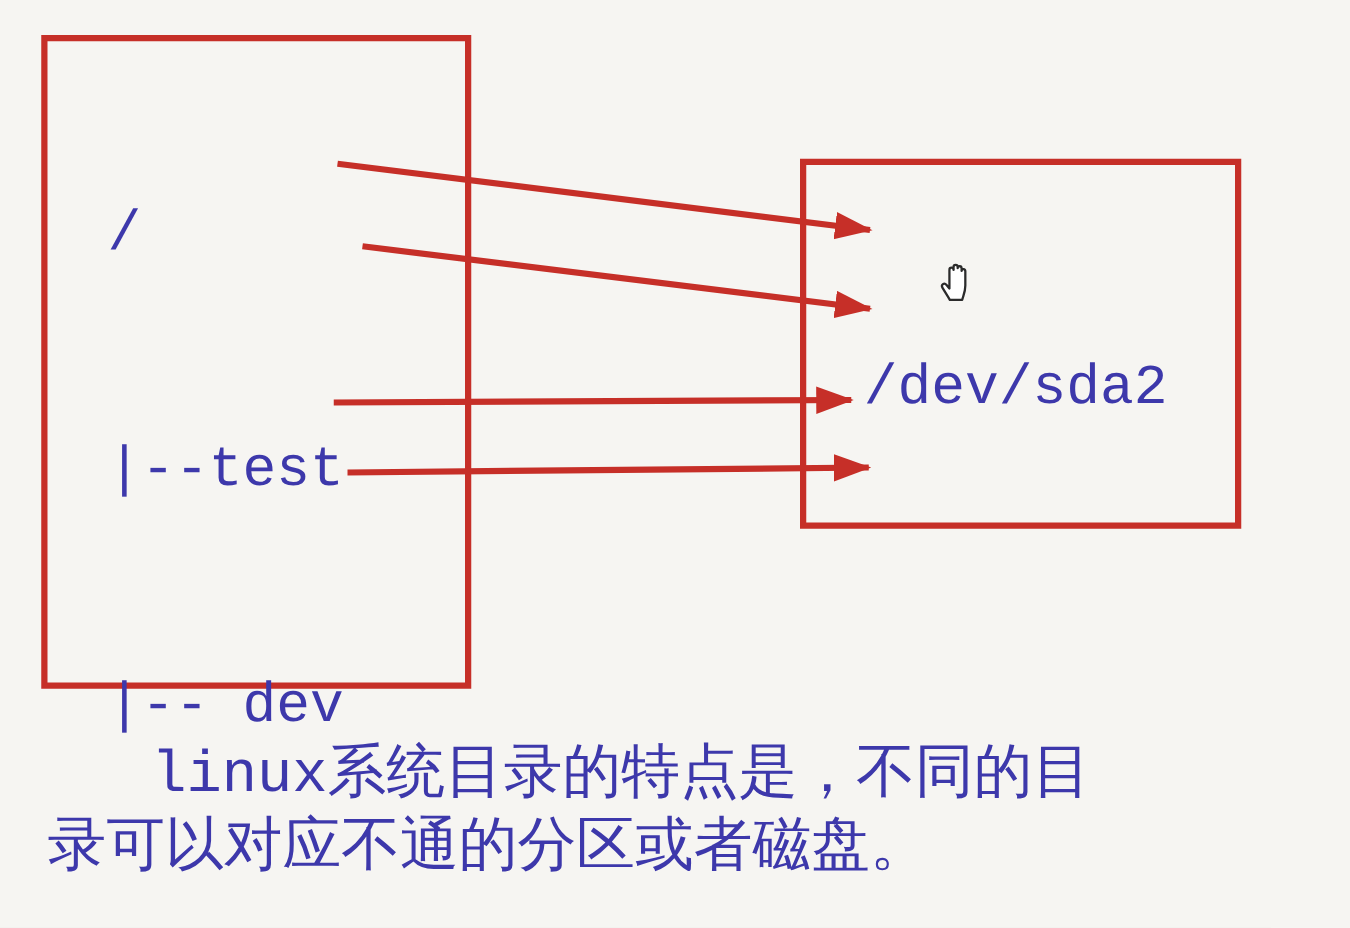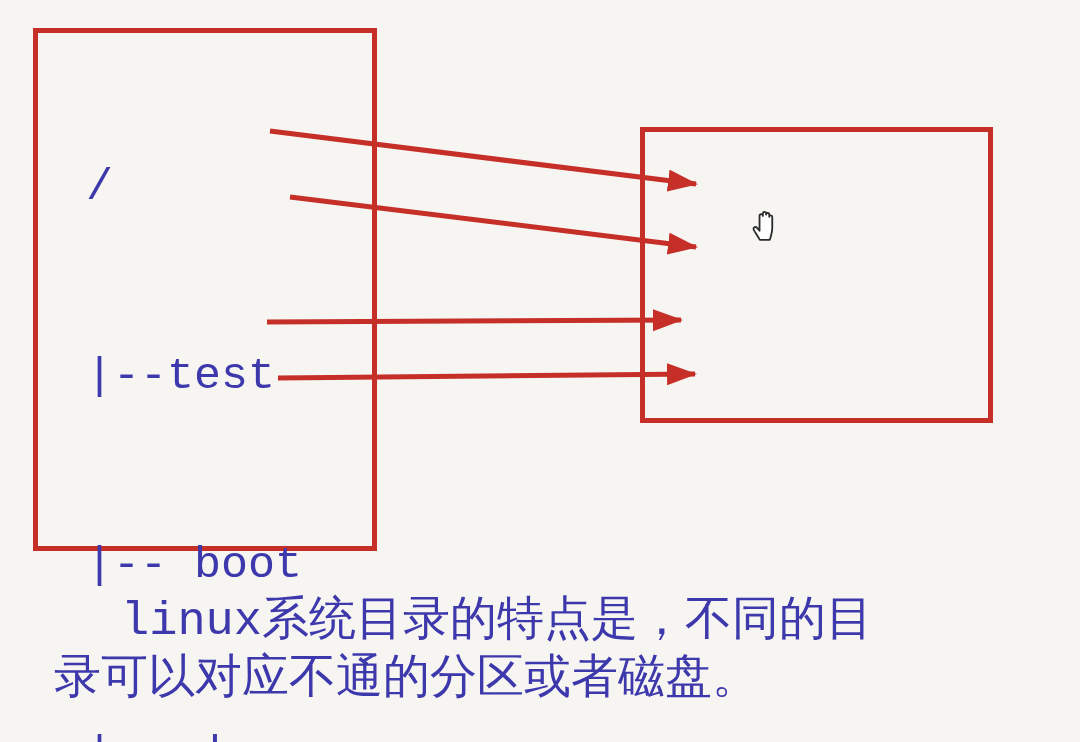--- a/index.html
+++ b/index.html
@@ -41,41 +41,41 @@
   }
   .caption-line{
     position:absolute;
     color:var(--text-blue,#3d38ab);
     font-size:47px;
     line-height:56px;
     white-space:pre;
     text-align:center;
   }
   #caption-line-1{left:121px;top:594px;}
-  #caption-line-2{left:54px;top:652px;}
+  #caption-line-2{left:38px;top:652px;}
 </style>
 </head>
 <body>
 
 <div id="canvas">
 
   <div id="left-box" class="red-box"></div>
   <div id="tree" class="mono-text">
     <div>/</div>
     <div>|--test</div>
-    <div>|-- boot</div>
     <div>|-- dev</div>
     
     
     
     
   </div>
 
   <div id="right-box" class="red-box"></div>
   <div id="partitions" class="mono-text">
+    <div>/dev/sda2</div>
     
   </div>
 
   <svg id="arrow-layer" viewBox="0 0 1080 742" xmlns="http://www.w3.org/2000/svg">
     <defs>
       <marker id="ah" markerWidth="6.5" markerHeight="4.6" refX="5.6" refY="2.2" orient="auto" markerUnits="strokeWidth">
         <path d="M0,0 L6,2.2 L0,4.4 Z" fill="currentColor"></path>
       </marker>
     </defs>
     <line x1="270" y1="131" x2="696" y2="184" marker-end="url(#ah)"></line>

